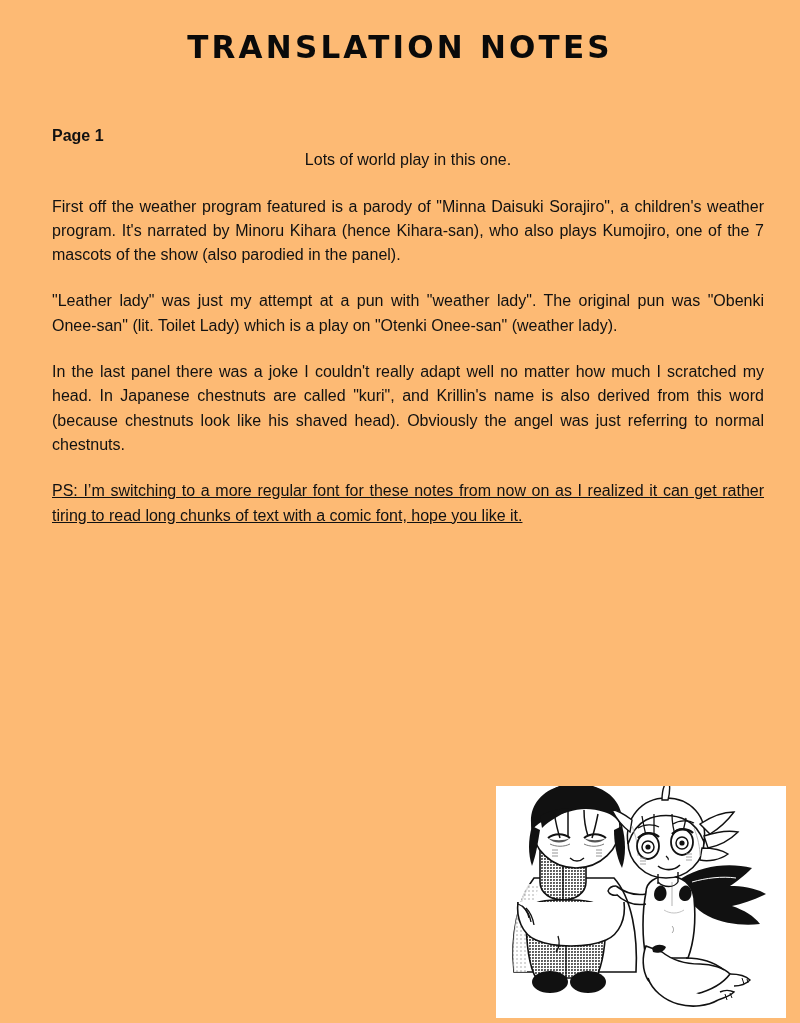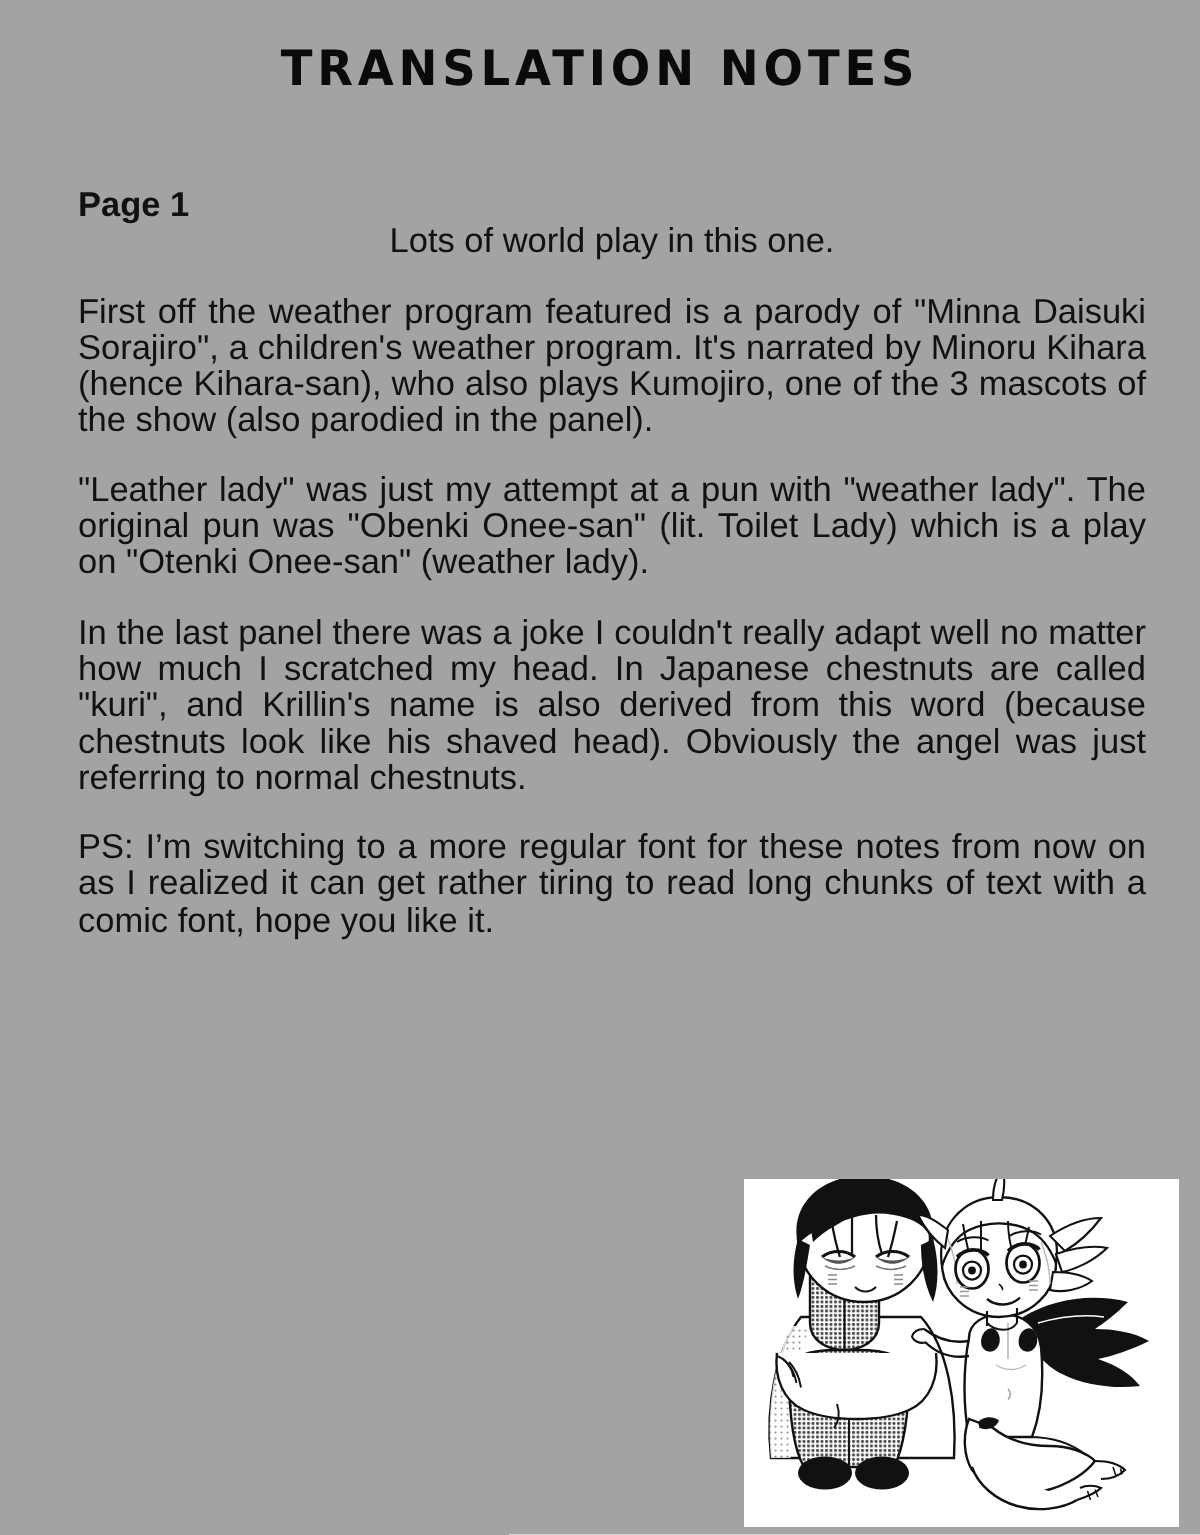--- a/index.html
+++ b/index.html
@@ -4,21 +4,21 @@
 <style>
   html, body {
     margin: 0;
     padding: 0;
     background: #ffffff;
   }
   .page {
     position: relative;
     width: 800px;
     height: 1023px;
-    background: #a3a3a3;
+    background: #fdba74;
     overflow: hidden;
     font-family: "Liberation Sans", sans-serif;
   }
 
   
   .title {
     position: absolute;
     left: 0;
     top: 28px;
     width: 800px;
@@ -32,31 +32,31 @@
     -webkit-font-smoothing: antialiased;
   }
 
   
   .notes {
     position: absolute;
     left: 52px;
     top: 124px;
     width: 712px;
     color: #111111;
-    font-size: 23px;
+    font-size: 16px;
     line-height: 24.3px;
     text-align: justify;
     text-justify: inter-word;
     font-stretch: condensed;
   }
   .notes p {
     margin: 0 0 22px 0;
     text-align: justify;
   }
-  .notes p:last-child { margin-bottom: 0; }
+  .notes p:last-child { margin-bottom: 0; text-decoration: underline; }
   .notes p.tight { margin-bottom: 22px; }
   .notes .heading {
     font-weight: 700;
     display: block;
     text-align: left;
   }
   .notes .subline {
     display: block;
     text-align: center;
   }
@@ -83,21 +83,21 @@
 
   <div class="title">TRANSLATION NOTES</div>
 
   <div class="notes">
 
     <p class="tight">
       <span class="heading">Page 1</span>
       <span class="subline">Lots of world play in this one.</span>
     </p>
 
-    <p>First off the weather program featured is a parody of "Minna Daisuki Sorajiro",  a children's weather program. It's narrated by Minoru Kihara (hence Kihara-san), who also plays Kumojiro, one of the 3 mascots of the show (also parodied in the panel).</p>
+    <p>First off the weather program featured is a parody of "Minna Daisuki Sorajiro",  a children's weather program. It's narrated by Minoru Kihara (hence Kihara-san), who also plays Kumojiro, one of the 7 mascots of the show (also parodied in the panel).</p>
 
 
     <p>"Leather lady" was just my attempt at a pun with "weather lady". The original pun was "Obenki Onee-san" (lit. Toilet Lady) which is a play on "Otenki Onee-san" (weather lady).</p>
 
     <p>In the last panel there was a joke I couldn't really adapt well no matter how much I scratched my head. In Japanese chestnuts are called "kuri", and Krillin's name is also derived from this word (because chestnuts look like his shaved head). Obviously the angel was just referring to normal chestnuts.</p>
 
     <p class="last-left">PS: I’m switching to a more regular font for these notes from now on as I realized it can get rather tiring to read long chunks of text with a comic font, hope you like it.</p>
 
   </div>
 

